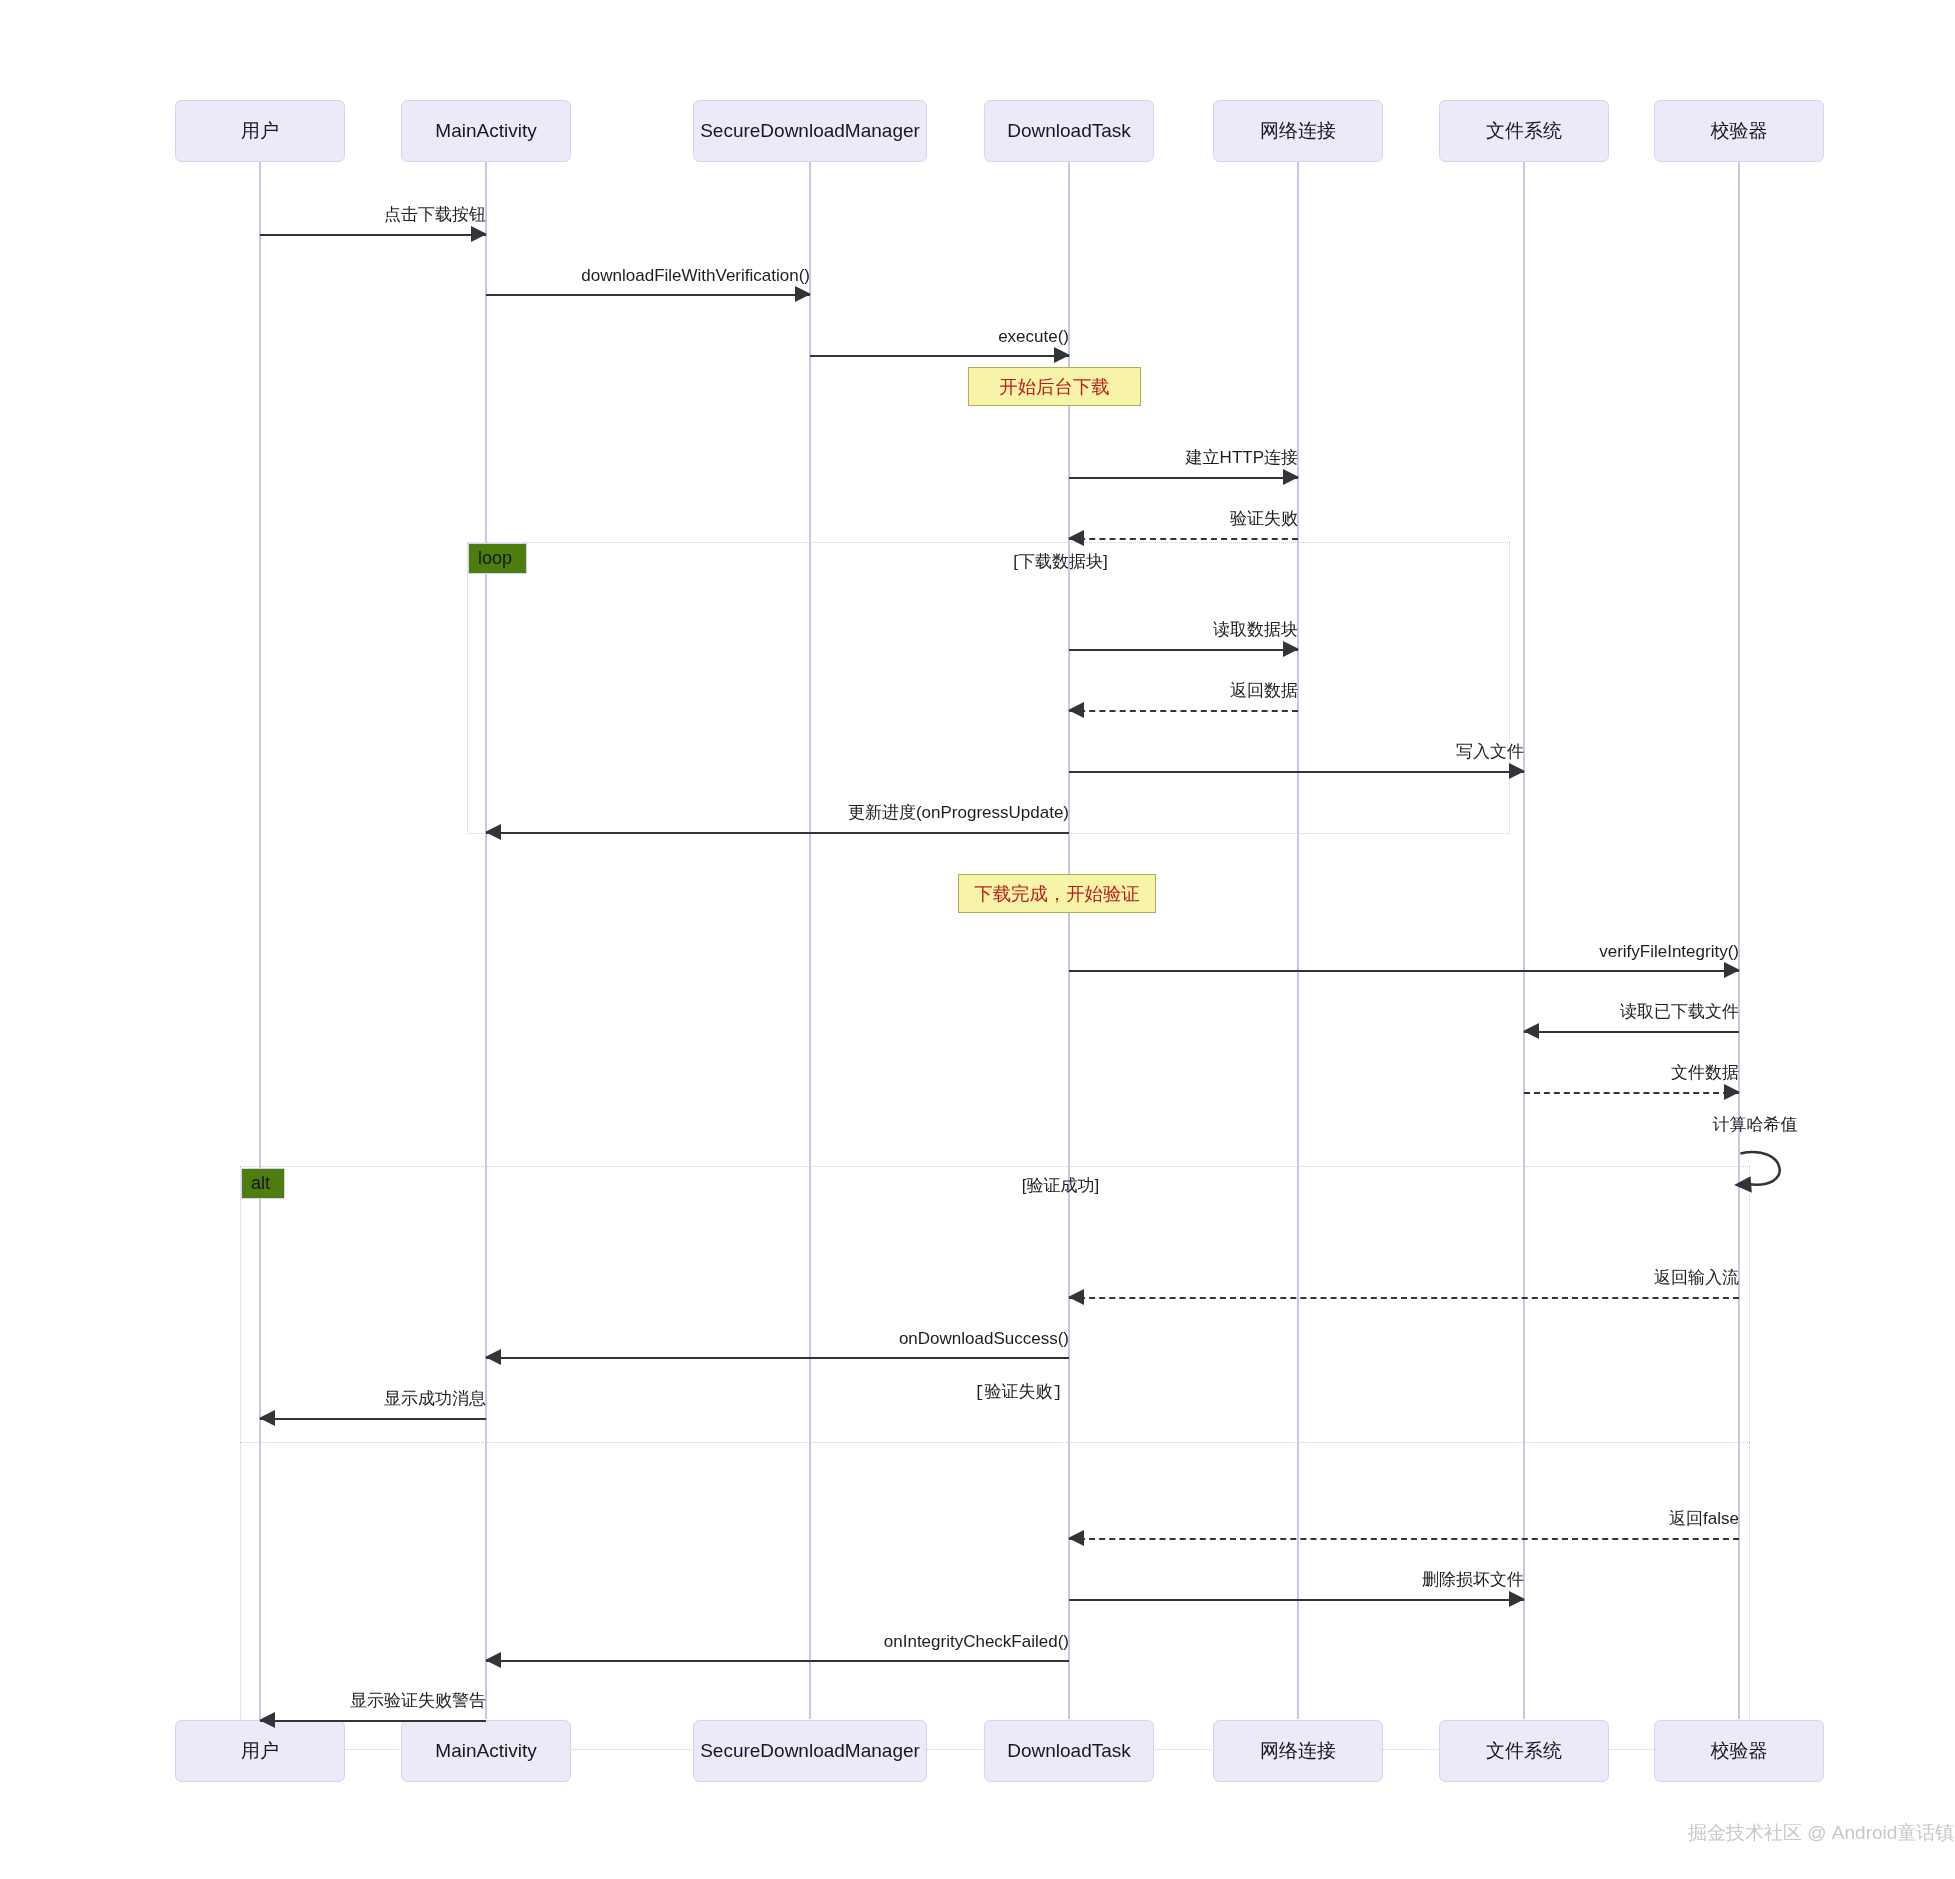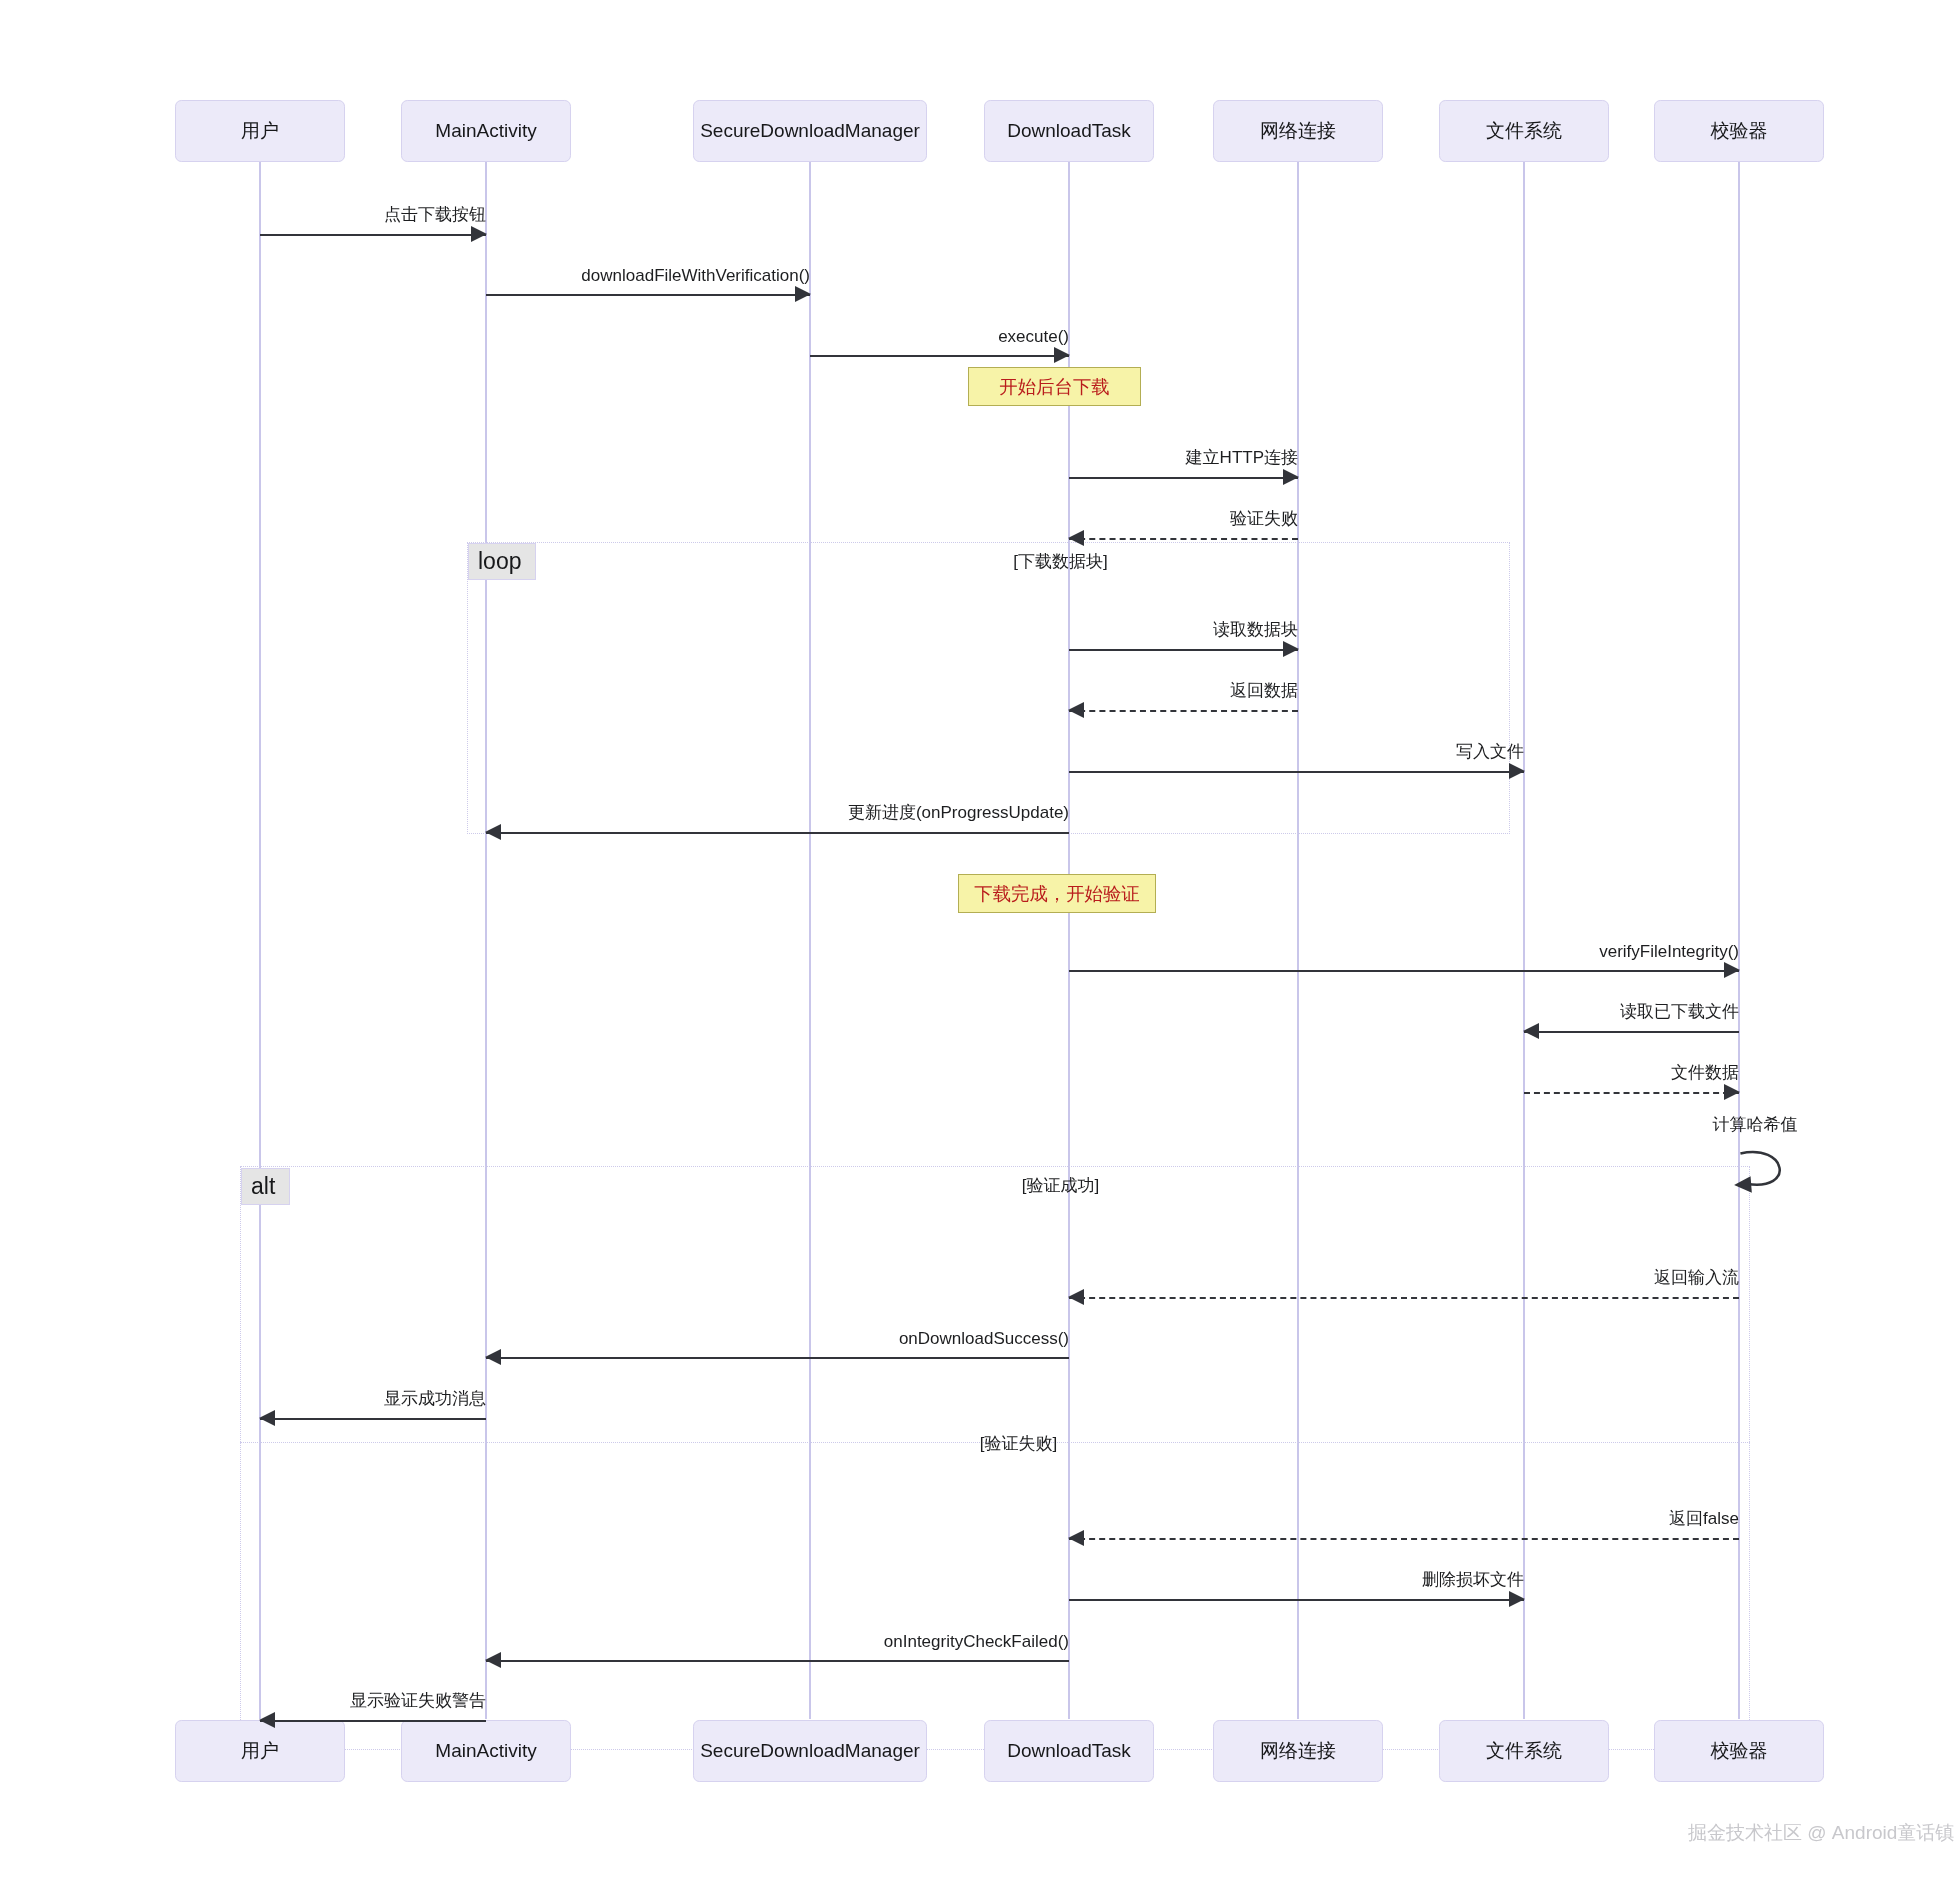--- a/index.html
+++ b/index.html
@@ -74,24 +74,24 @@
 
   
   .fragment{
     position:absolute;
     border:1.9px dotted #cdcaea;
     box-sizing:border-box;
     background:transparent;
   }
   .frag-tab{
     position:absolute;
-    background:#e5e5e5;
+    background:#4d7c0f;
     border:0.6px solid #d6d2ef;
     color:#17181a;
-    font-size:23px;
+    font-size:18px;
     padding:2.5px 14px 3.8px 9px;
     box-sizing:border-box;
     line-height:1.25;
   }
   .frag-cond{
     position:absolute;
     font-size:17px;
     color:#1d1e20;
     white-space:nowrap;
     text-align:center;
@@ -121,21 +121,21 @@
     <div class="lifeline" style="left: 1297px; top: 162px; height: 1557px;"></div>
     <div class="lifeline" style="left: 1523px; top: 162px; height: 1557px;"></div>
     <div class="lifeline" style="left: 1738px; top: 162px; height: 1557px;"></div>
     <div class="fragment" style="left: 467px; top: 542px; width: 1043px; height: 292px;"></div>
     <div class="frag-tab" style="left: 468px; top: 543px;">loop</div>
     <div class="frag-cond" style="left: 902px; top: 550px; width: 317px;">[下载数据块]</div>
     <div class="fragment" style="left: 240px; top: 1166px; width: 1510px; height: 584px;"></div>
     <div class="frag-tab" style="left: 241px; top: 1168px;">alt</div>
     <div class="frag-cond" style="left: 902px; top: 1174px; width: 317px;">[验证成功]</div>
     <div class="frag-divider" style="left: 240px; top: 1442px; width: 1510px;"></div>
-    <div class="frag-cond" style="left: 860px; top: 1432px; width: 317px;">[验证失败]</div>
+    <div class="frag-cond" style="left: 860px; top: 1380px; width: 317px; font-family: Liberation Mono, monospace;">[验证失败]</div>
     <div class="actor-box" style="left: 175px; top: 100px; width: 170px; height: 62px;">
       <span>用户</span>
     </div>
     <div class="actor-box" style="left: 401px; top: 100px; width: 170px; height: 62px;">
       <span>MainActivity</span>
     </div>
     <div class="actor-box" style="left: 693px; top: 100px; width: 234px; height: 62px;">
       <span>SecureDownloadManager</span>
     </div>
     <div class="actor-box" style="left: 984px; top: 100px; width: 170px; height: 62px;">

